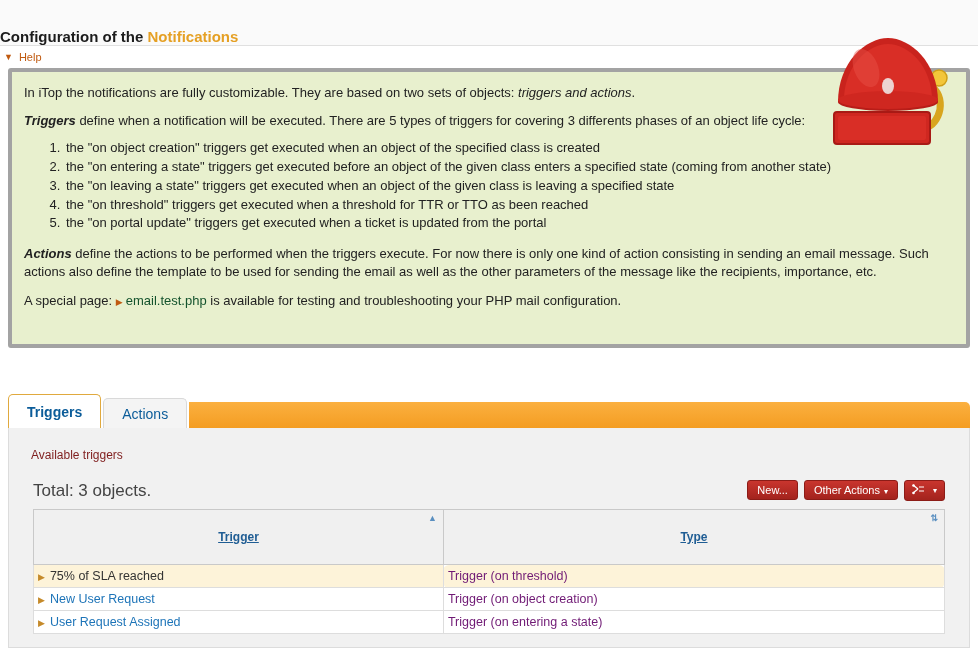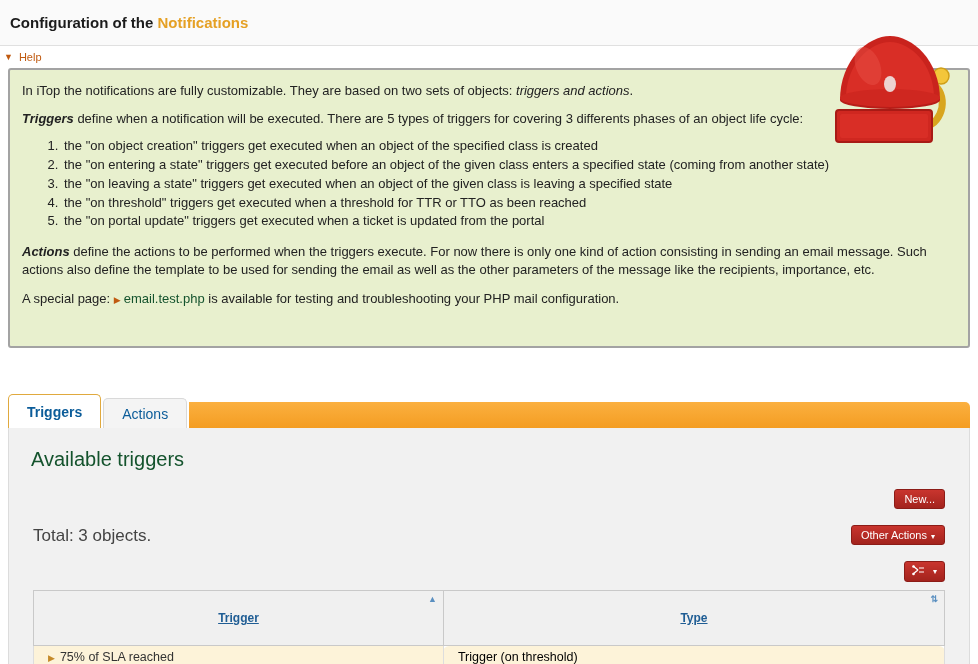--- a/index.html
+++ b/index.html
@@ -16,22 +16,21 @@
     overflow: hidden;
     position: relative;
   }
 
   
   .page-header {
     height: 46px;
     border-bottom: 1px solid #e0e0e0;
     background: #fafafa;
     display: flex;
-    align-items: center;
-    padding-left: 10px;
+    align-items: flex-end;
     box-sizing: border-box;
   }
   .page-title {
     font-size: 15px;
     font-weight: bold;
     color: #1c1c1c;
   }
   .page-title .accent {
     color: #e5a024;
   }
@@ -55,21 +54,21 @@
     color: #c05a10;
     text-decoration: none;
     font-size: 11px;
   }
 
   
   .help-panel {
     position: relative;
     margin: 0 8px 0 8px;
     background: #e8f0ce;
-    border: 2px solid #a3a3a3;
+    border: 4px solid #a3a3a3;
     border-radius: 3px;
     padding: 12px 14px 14px 6px;
     box-sizing: border-box;
     min-height: 280px;
   }
   .help-panel p {
     margin: 0 0 12px 6px;
     line-height: 1.35;
     font-size: 13px;
   }
@@ -142,41 +141,40 @@
   }
   .panel-body {
     background: #f1f1f1;
     border: 1px solid #dcdcdc;
     border-top: none;
     padding: 14px 14px 0 14px;
     box-sizing: border-box;
     min-height: 220px;
   }
   .panel-heading {
-    font-size: 20px;
-    color: #14532d;
+    font-size: 12px;
+    color: #7f1d1d;
     margin: 6px 0 18px 8px;
   }
 
   
   .list-toolbar {
     display: flex;
     align-items: center;
     justify-content: space-between;
     margin: 0 10px 8px 10px;
   }
   .total-text {
     font-size: 17px;
     color: #444444;
   }
   .toolbar-buttons {
     display: flex;
-    align-items: flex-end;
-    gap: 16px;
-    flex-direction: column;
+    align-items: flex-start;
+    gap: 6px;
   }
   .btn {
     font-size: 11px;
     color: #ffffff;
     background: linear-gradient(to bottom, #c9352e, #a3231d);
     border: 1px solid #8c1c17;
     border-radius: 3px;
     padding: 3px 9px;
     cursor: pointer;
     white-space: nowrap;
@@ -216,38 +214,38 @@
     position: absolute;
     right: 6px;
     top: 3px;
     color: #5a8fc0;
     font-size: 9px;
     text-decoration: none;
   }
   .data-table td {
     border: 1px solid #dddddd;
     height: 20px;
-    padding: 1px 14px;
+    padding: 1px 4px;
     font-size: 12.5px;
   }
   .row-highlight td {
     background: #fdf3d9;
   }
   .row-highlight td:first-child { color: #333333; }
   td .row-arrow {
     color: #c58a2a;
     font-size: 9px;
     margin-right: 5px;
   }
   td a.row-link {
     color: #1d74b8;
     text-decoration: none;
   }
   .col-type {
-    color: #000000;
+    color: #701a75;
     border-radius: 6px;
   }
   .w-trigger { width: 45%; }
 </style>
 </head>
 <body>
 
 <div class="page-header">
   <div class="page-title">
     <span>Configuration of the </span><span class="accent">Notifications</span>
@@ -351,20 +349,26 @@
       </thead>
       <tbody>
         <tr class="row-highlight">
           <td>
             <span class="row-arrow">▶</span><span>75% of SLA reached</span>
           </td>
           <td class="col-type">Trigger (on threshold)</td>
         </tr>
         <tr>
           <td>
+            <span class="row-arrow">▶</span><a class="row-link" href="#">New User Request</a>
+          </td>
+          <td class="col-type">Trigger (on object creation)</td>
+        </tr>
+        <tr>
+          <td>
             <span class="row-arrow">▶</span><a class="row-link" href="#">User Request Assigned</a>
           </td>
           <td class="col-type">Trigger (on entering a state)</td>
         </tr>
       </tbody>
     </table>
   </div>
 </div>
 
 </body></html>

